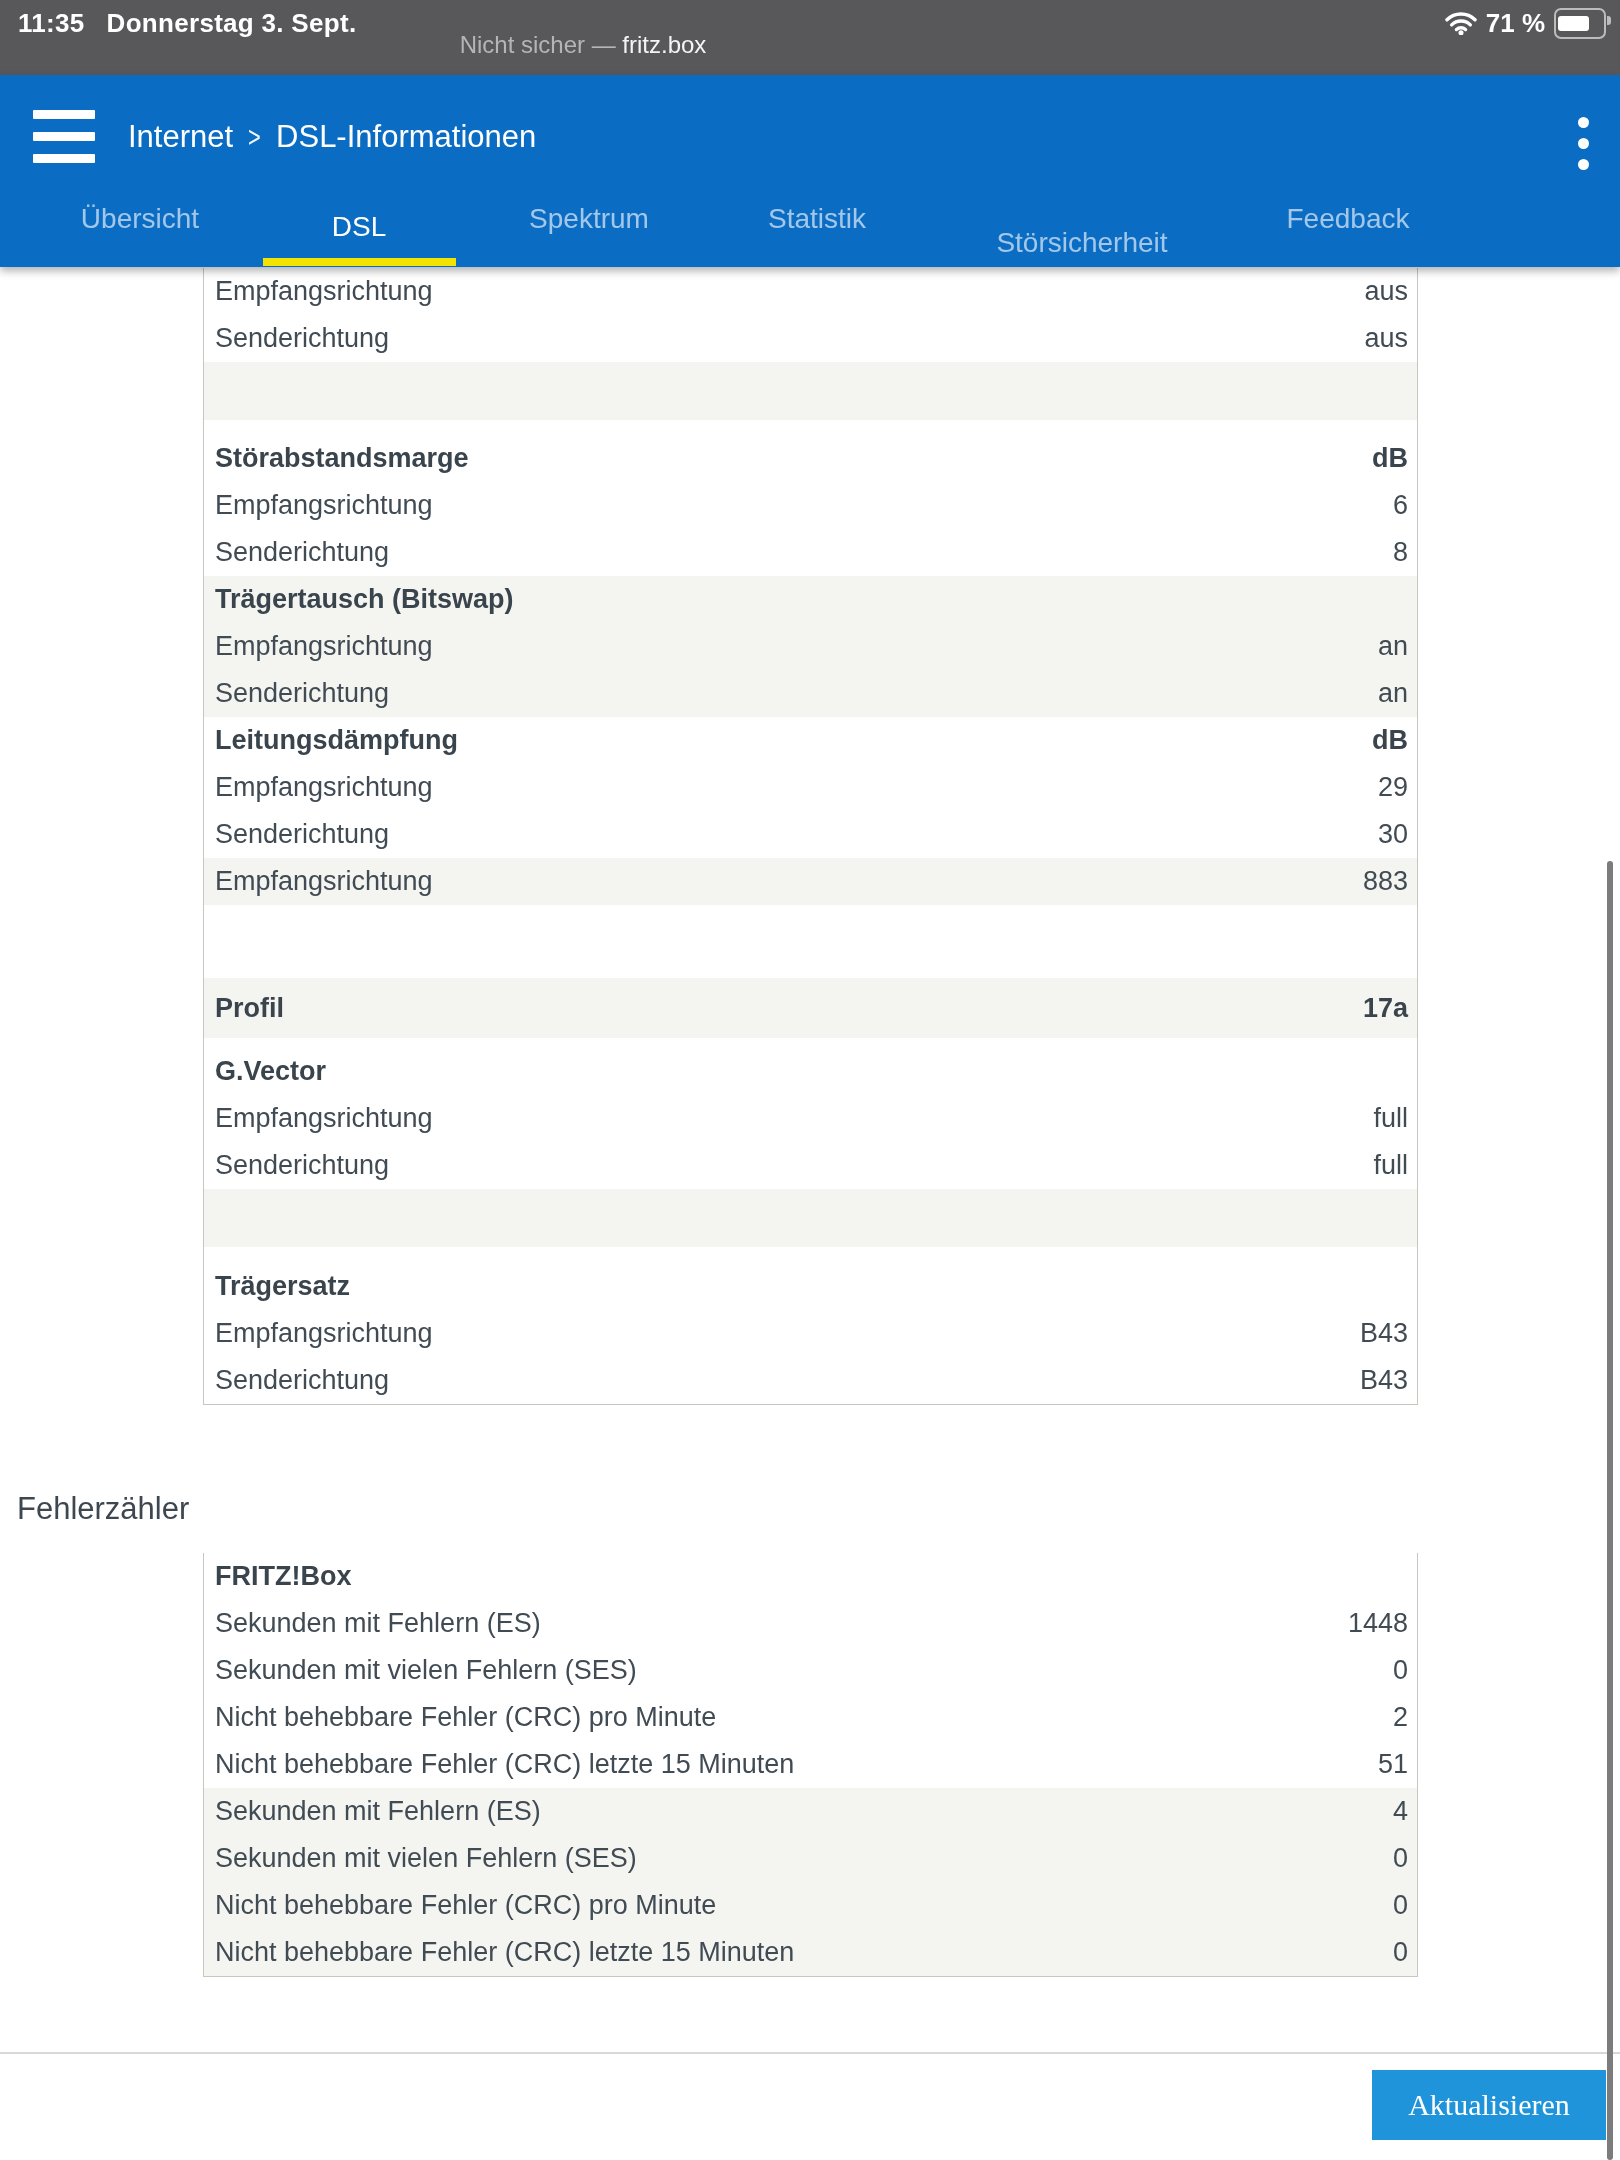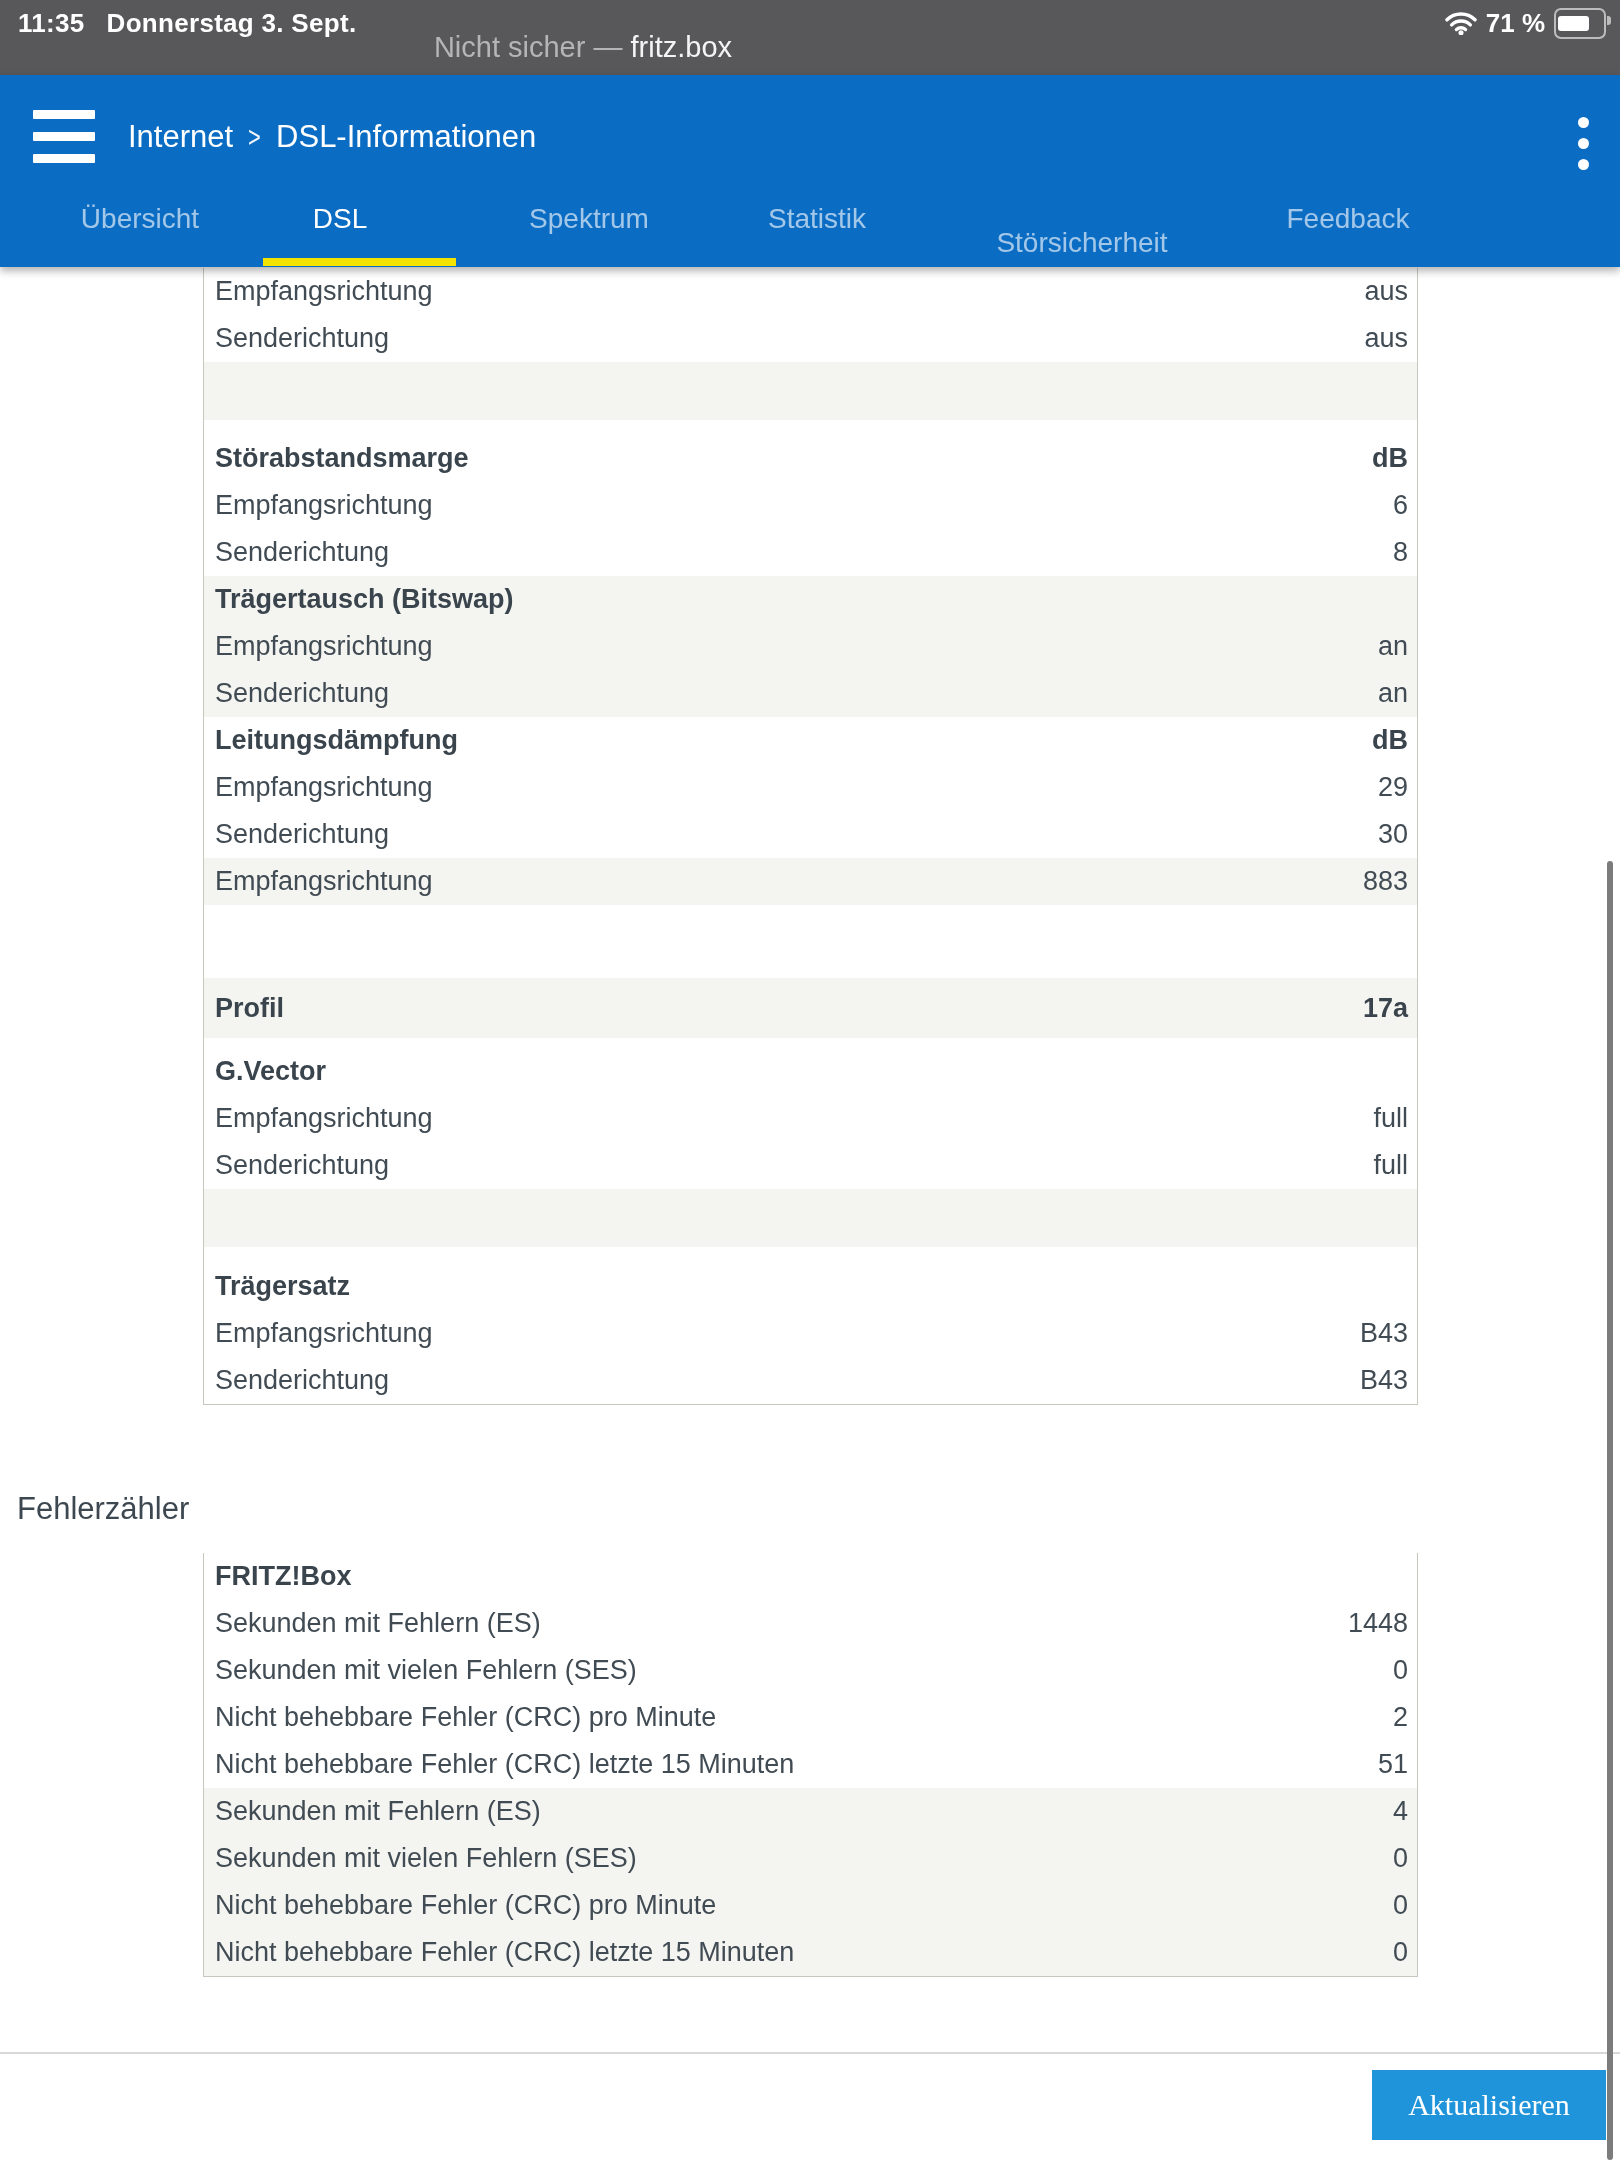--- a/index.html
+++ b/index.html
@@ -14,21 +14,21 @@
   .statusbar {
     position:absolute; top:0; left:0; width:100%; height:75px;
     background:#58585a; color:#fff;
   }
   .sb-left {
     position:absolute; left:18px; top:8px; font-size:26px; font-weight:bold;
     display:flex; gap:22px; letter-spacing:.3px;
   }
   .sb-url {
     position:absolute; top:31px; left:0; width:1166px; text-align:center;
-    font-size:29px; color:#b5b5b7;
+    font-size:24px; color:#b5b5b7;
   }
   .sb-url .site { color:#f4f4f4; }
   .sb-right {
     position:absolute; right:14px; top:8px; height:30px;
     display:flex; align-items:center; gap:9px;
     font-size:26px; font-weight:bold;
   }
   .battery {
     position:relative; width:44px; height:23px;
     border:2px solid rgba(255,255,255,.6); border-radius:7px;
@@ -143,21 +143,21 @@
     <span class="chevron">&gt;</span>
     <span>DSL-Informationen</span>
   </div>
   <div class="kebab">
     <div class="dot"></div>
     <div class="dot"></div>
     <div class="dot"></div>
   </div>
   <div class="tab-bar" id="tab-bar">
       <div class="tab" style="left: 140px;">Übersicht</div>
-      <div class="tab active" style="left: 340px;">DSL</div>
+      <div class="tab active" style="left: 359px; margin-top: 8px;">DSL</div>
       <div class="tab" style="left: 589px;">Spektrum</div>
       <div class="tab" style="left: 817px;">Statistik</div>
       <div class="tab" style="left: 1082px; margin-top: 24px;">Störsicherheit</div>
       <div class="tab" style="left: 1348px;">Feedback</div>
     </div>
   <div class="tab-underline"></div>
 </div>
 
 <div class="data-table" id="dsl-table">
     <div class="row">

